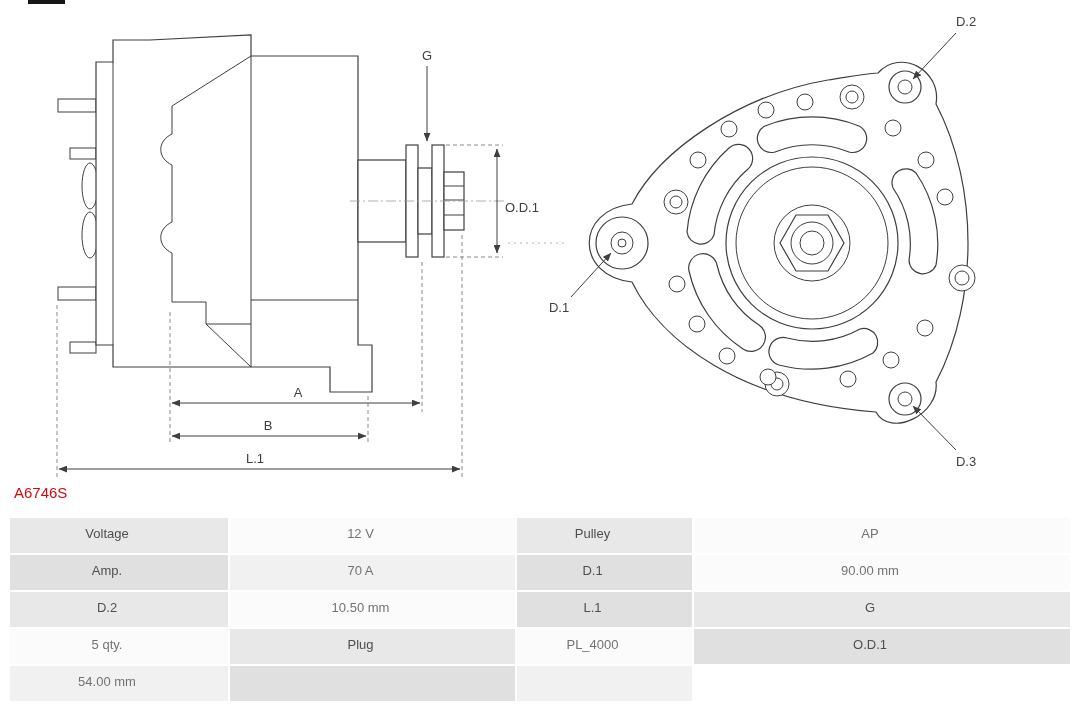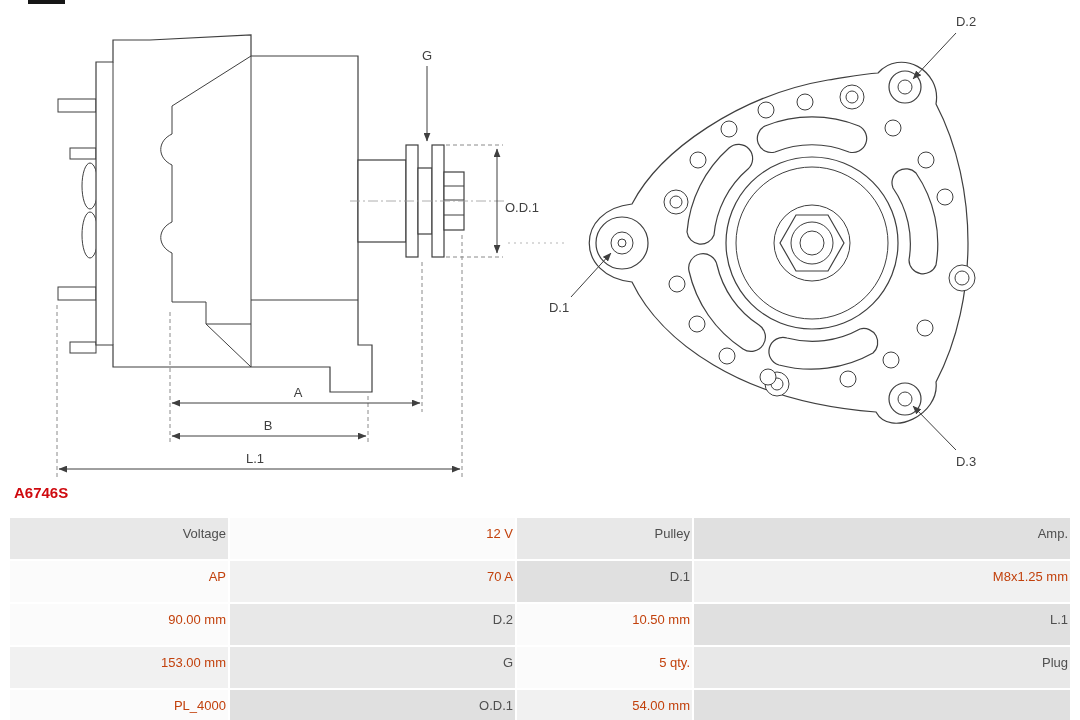--- a/index.html
+++ b/index.html
@@ -6,26 +6,26 @@
   body{width:1080px;height:720px;background:#fff;font-family:"Liberation Sans",sans-serif;position:relative;overflow:hidden}
   .artifact{position:absolute;left:28px;top:0;width:37px;height:4px;background:#161616}
   svg.drawing{position:absolute;left:0;top:0}
   .lnw{fill:#ffffff;stroke:#3f3f3f;stroke-width:1.2}
   .det{fill:#ffffff;stroke:#3f3f3f;stroke-width:1}
   .thin{fill:none;stroke:#8a8a8a;stroke-width:1;stroke-dasharray:4 3}
   .dim{fill:none;stroke:#3f3f3f;stroke-width:1}
   .cl{fill:none;stroke:#9a9a9a;stroke-width:0.8;stroke-dasharray:10 3 2 3}
   .dots{fill:none;stroke:#b5b5b5;stroke-width:1;stroke-dasharray:2 4}
   .lbl{fill:#3f3f3f;font-size:13px;font-family:"Liberation Sans",sans-serif}
-  .part-number{position:absolute;left:14px;top:484px;font-size:15px;font-weight:bold;color:#cf0a0f}
+  .part-number{position:absolute;left:14px;top:484px;font-size:15px;font-weight:normal;color:#cf0a0f}
   .spec-table{position:absolute;left:10px;top:518px;width:1060px;display:grid;
     grid-template-columns:218px 285px 175px 1fr;gap:2px;background:#fff;font-size:13px}
-  .cell{height:41px;line-height:31px;padding-right:2px;text-align:right;box-sizing:border-box;overflow:hidden}
+  .cell{height:35px;line-height:31px;padding-right:24px;text-align:center;box-sizing:border-box;overflow:hidden}
   .lab{background:#e8e8e8;color:#4f4f4f}
-  .val{background:#fbfbfb;color:#c2410c}
+  .val{background:#fbfbfb;color:#737373}
   .r-even.lab{background:#e0e0e0}
   .r-even.val{background:#f1f1f1}
 </style>
 </head>
 <body>
 
 <div class="artifact"></div>
 
 <svg class="drawing" width="1080" height="510" viewBox="0 0 1080 510">
   <defs>
@@ -162,33 +162,31 @@
   </g>
 </svg>
 
 <div class="part-number">A6746S</div>
 
 <div class="spec-table">
 
   <div class="cell lab">Voltage</div>
   <div class="cell val">12 V</div>
   <div class="cell lab">Pulley</div>
+  <div class="cell val">AP</div>
+
   <div class="cell lab r-even">Amp.</div>
-
-  <div class="cell val">AP</div>
   <div class="cell val r-even">70 A</div>
   <div class="cell lab r-even">D.1</div>
-  <div class="cell val r-even">M8x1.25 mm</div>
 
   <div class="cell val">90.00 mm</div>
   <div class="cell lab">D.2</div>
   <div class="cell val">10.50 mm</div>
 
   <div class="cell lab r-even">L.1</div>
-  <div class="cell val r-even">153.00 mm</div>
 
   <div class="cell lab">G</div>
   <div class="cell val">5 qty.</div>
   <div class="cell lab">Plug</div>
   <div class="cell val">PL_4000</div>
 
   <div class="cell lab r-even">O.D.1</div>
   <div class="cell val r-even">54.00 mm</div>
   <div class="cell lab r-even"></div>
   <div class="cell val r-even"></div>

